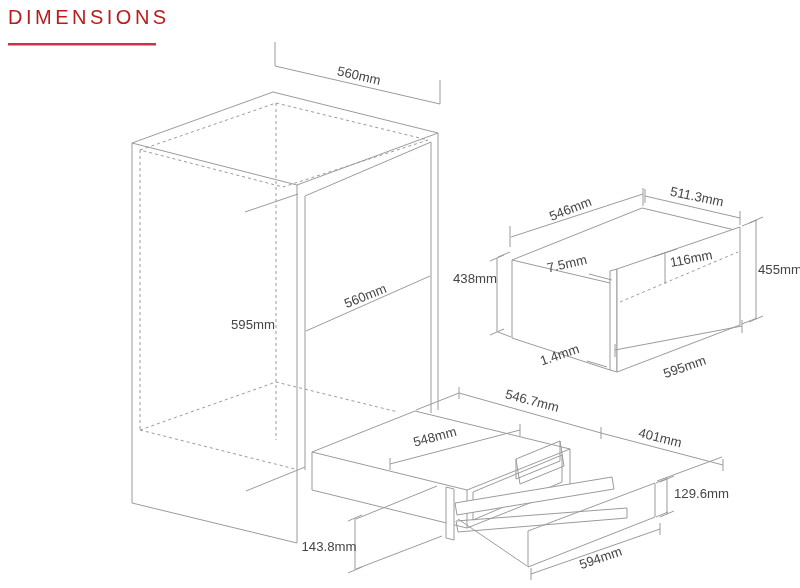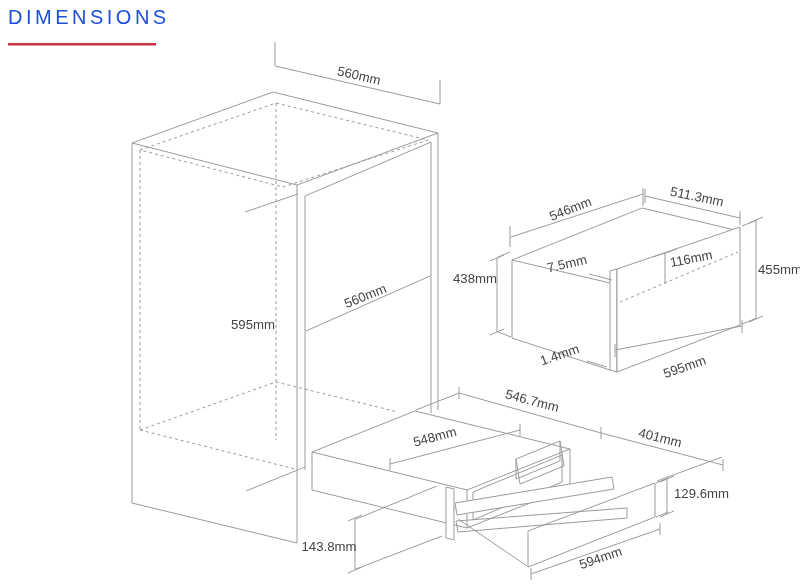--- a/index.html
+++ b/index.html
@@ -1,19 +1,19 @@
 <!DOCTYPE html>
 <html><head>
 <meta charset="utf-8">
 <style>
   html,body{margin:0;padding:0;background:#ffffff;}
   body{width:800px;height:588px;overflow:hidden;}
   .page{position:relative;width:800px;height:588px;font-family:"Liberation Sans",sans-serif;background:#fff;}
   .page-title{position:absolute;left:8px;top:6px;margin:0;font-size:20px;font-weight:400;
-    letter-spacing:3.5px;color:#1d4ed8;font-family:"Liberation Sans",sans-serif;}
+    letter-spacing:3.5px;color:#b91c1c;font-family:"Liberation Sans",sans-serif;}
   .title-underline{position:absolute;left:8px;top:43px;}
   .diagram{position:absolute;left:0;top:0;}
   .ln{fill:none;stroke:#9b9b9b;stroke-width:1;}
   .lnw{fill:#ffffff;stroke:#9b9b9b;stroke-width:1;}
   .fw{fill:#ffffff;stroke:none;}
   .dash{fill:none;stroke:#9b9b9b;stroke-width:1;stroke-dasharray:3 3;}
   .lbl{font-family:"Liberation Sans",sans-serif;font-size:13.2px;fill:#454545;text-anchor:middle;}
   .lbl.start{text-anchor:start;}
 </style>
 </head>

